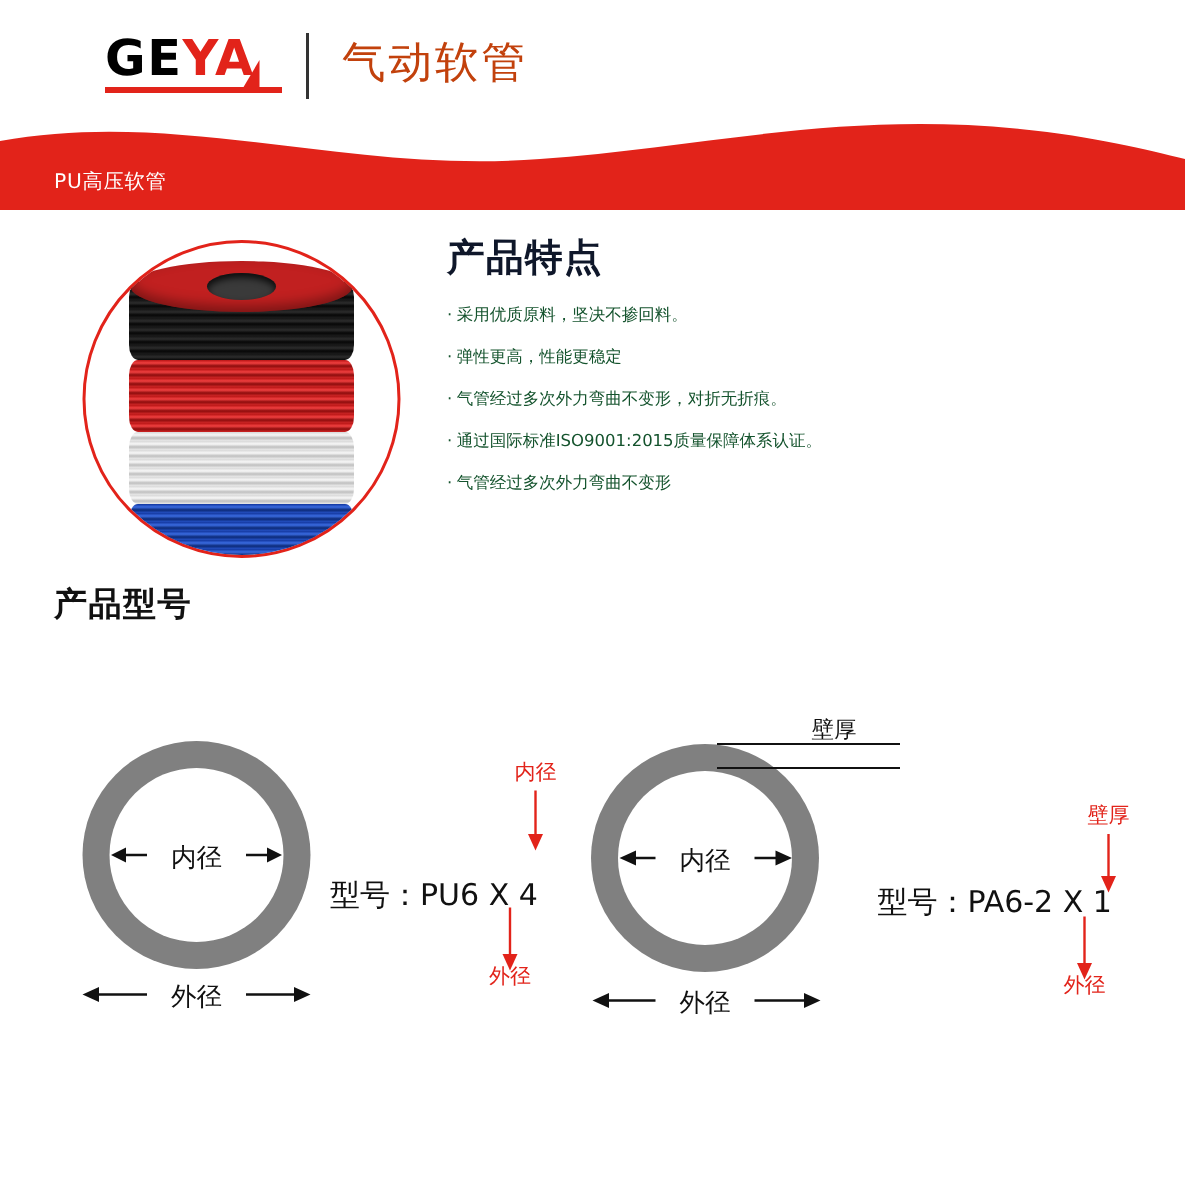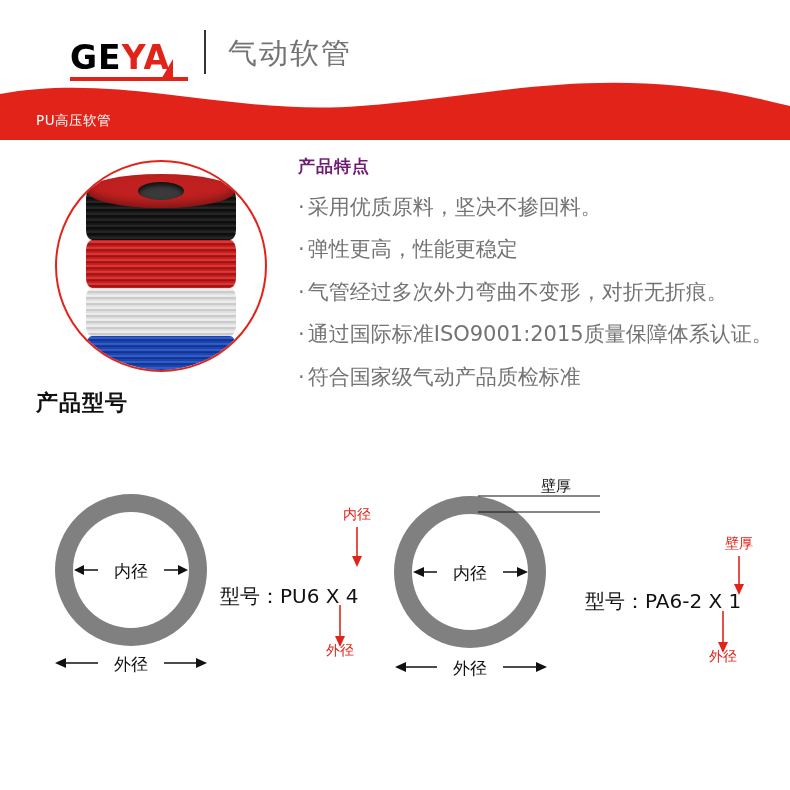--- a/index.html
+++ b/index.html
@@ -15,21 +15,21 @@
     overflow: hidden;
     position: relative;
   }
 
   
   .header {
     position: absolute;
     top: 22px;
     left: 70px;
     display: flex;
-    align-items: flex-end;
+    align-items: flex-start;
     height: 52px;
   }
   .logo {
     position: relative;
     display: flex;
     align-items: center;
     font-family: "DejaVu Sans", sans-serif;
     font-weight: bold;
     font-size: 33px;
     letter-spacing: 1px;
@@ -58,21 +58,21 @@
   }
   .header-divider {
     width: 2px;
     height: 44px;
     background: #333333;
     margin: 0 22px 0 34px;
   }
   .header-title {
     font-family: "DejaVu Sans", sans-serif;
     font-size: 29px;
-    color: #737373;
+    color: #c2410c;
     letter-spacing: 2px;
   }
 
   
   .wave-band {
     position: absolute;
     top: 80px;
     left: 0;
     width: 790px;
     height: 60px;
@@ -146,31 +146,31 @@
 
   
   .features {
     position: absolute;
     top: 155px;
     left: 298px;
     width: 470px;
   }
   .features h2 {
     margin: 0 0 14px 0;
-    font-size: 17px;
+    font-size: 25px;
     font-weight: bold;
     font-family: "DejaVu Sans", sans-serif;
-    color: #701a75;
+    color: #0f172a;
     letter-spacing: 1px;
   }
   .feature-item {
-    font-size: 21px;
+    font-size: 11px;
     line-height: 1.45;
     margin-bottom: 12px;
-    color: #737373;
+    color: #14532d;
     font-family: "DejaVu Sans", sans-serif;
     white-space: nowrap;
   }
   .feature-item .dot {
     margin-right: 3px;
   }
 
   
   .models-title {
     position: absolute;
@@ -245,21 +245,21 @@
   <div class="feature-item">
     <span class="dot">·</span><span>弹性更高，性能更稳定</span>
   </div>
   <div class="feature-item">
     <span class="dot">·</span><span>气管经过多次外力弯曲不变形，对折无折痕。</span>
   </div>
   <div class="feature-item">
     <span class="dot">·</span><span>通过国际标准ISO9001:2015质量保障体系认证。</span>
   </div>
   <div class="feature-item">
-    <span class="dot">·</span><span>符合国家级气动产品质检标准</span>
+    <span class="dot">·</span><span>气管经过多次外力弯曲不变形</span>
   </div>
 </div>
 
 <div class="models-title">产品型号</div>
 
 <div class="diagram-area">
   <svg width="790" height="290" viewBox="0 0 790 290" xmlns="http://www.w3.org/2000/svg">
 
     <g>
       <circle cx="131" cy="115" r="76" fill="#808080"></circle>

